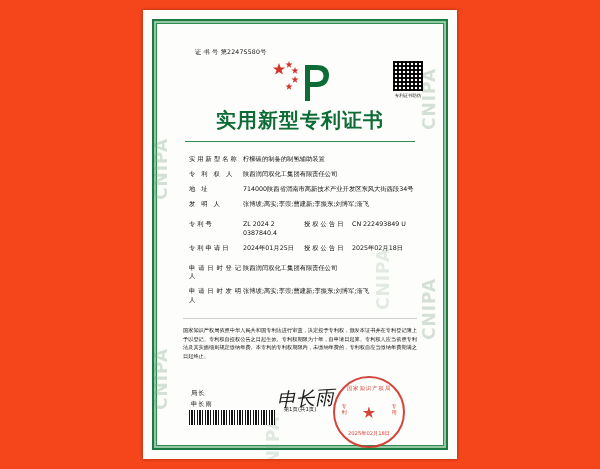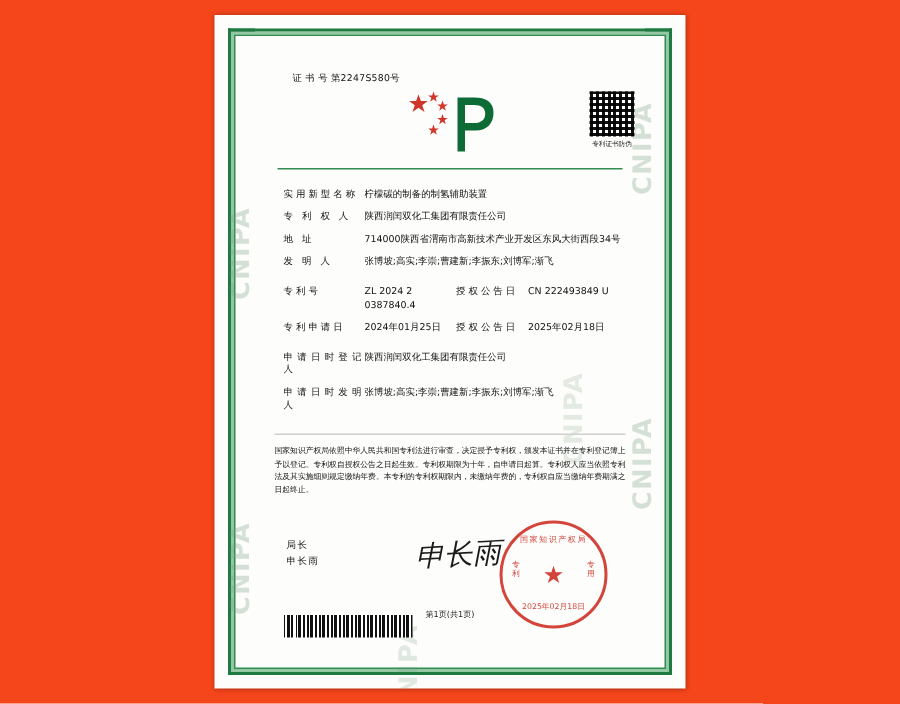--- a/index.html
+++ b/index.html
@@ -332,20 +332,21 @@
             <polygon points="30,8 30.9,10.6 33.6,10.6 31.4,12.2 32.2,14.8 30,13.2 27.8,14.8 28.6,12.2 26.4,10.6 29.1,10.6"></polygon>
             <polygon points="30,17 30.9,19.6 33.6,19.6 31.4,21.2 32.2,23.8 30,22.2 27.8,23.8 28.6,21.2 26.4,19.6 29.1,19.6"></polygon>
             <polygon points="24,24 24.9,26.6 27.6,26.6 25.4,28.2 26.2,30.8 24,29.2 21.8,30.8 22.6,28.2 20.4,26.6 23.1,26.6"></polygon>
           </g>
           <path d="M40 6 L40 42 L45 42 L45 28 L52 28 C60 28 64 23 64 16 C64 9 59 6 51 6 Z M45 11 L51 11 C56 11 58.5 13 58.5 16.8 C58.5 20.6 56 23 51 23 L45 23 Z" fill="#0d6b36"></path>
         </svg>
         <div class="qr"></div>
         <div class="qr-label">专利证书防伪</div>
       </div>
 
+      <div class="title">实用新型专利证书</div>
       <div class="title-rule"></div>
 
       <div class="fields">
 
         <div class="field">
           <div class="k">实用新型名称</div>
           <div class="v">柠檬碳的制备的制氢辅助装置</div>
         </div>
 
         <div class="field">

